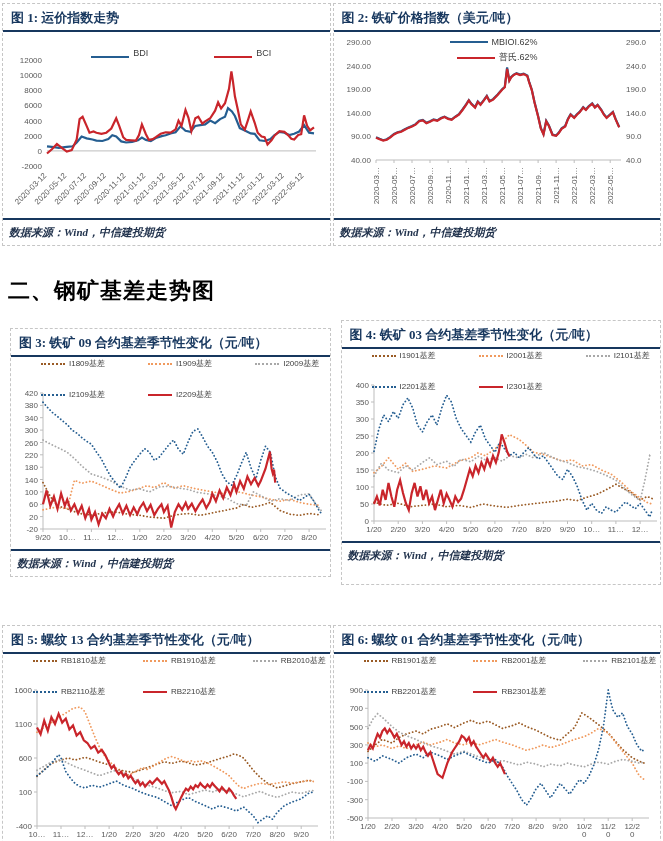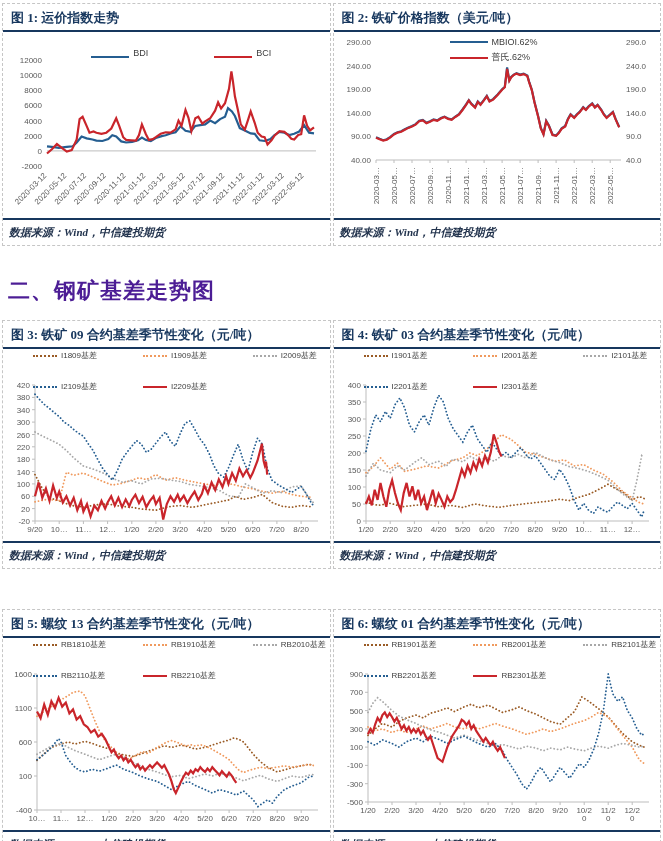--- a/index.html
+++ b/index.html
@@ -15,26 +15,26 @@
   .axis{stroke:#bdbdbd;stroke-width:1;}
   .legend{position:absolute;display:flex;pointer-events:none;}
   .legend-item{display:flex;align-items:center;gap:4px;font-size:8px;color:#3d3d3d;white-space:nowrap;}
   .swatch{display:inline-block;width:24px;height:0;}
   .swatch.solid{border-top:2.5px solid;}
   .swatch.dotted{border-top:2px dotted;}
   .lg0{top:16px;left:40px;right:10px;justify-content:center;gap:66px;}
   .lg0 .legend-item{font-size:9px;align-items:flex-end;}
   .lg0 .swatch{width:38px;}
   .lg1{top:5px;left:116px;flex-direction:column;gap:4px;}
-  .lg1 .legend-item{font-size:9px;}
+  .lg1 .legend-item{font-size:9px;justify-content:flex-end;}
   .lg1 .swatch{width:38px;}
   .lggrid{top:1px;left:30px;right:2px;display:grid;grid-template-columns:1.06fr 1.06fr 0.88fr;row-gap:1px;column-gap:2px;gap:20px;}
   .source{font-family:"Liberation Serif",serif;font-size:11px;font-weight:bold;font-style:italic;
     color:#23344e;padding:5px 8px 5px 6px;}
-  .heading{font-family:"Liberation Serif",serif;color:#4c1d95;font-size:22px;font-weight:bold;
+  .heading{font-family:"Liberation Serif",serif;color:#000000;font-size:22px;font-weight:bold;
     margin:30px 4px 14px 6px;letter-spacing:1px;}
   .spacer-lg{height:40px;}
 </style>
 </head>
 <body>
 
 <div class="page">
 
   <section class="row">
     <figure class="cell" style="margin:0">
@@ -139,21 +139,21 @@
             </span>
           </div>
       </div>
       <div class="source">数据来源：Wind，中信建投期货</div>
     </figure>
   </section>
 
   <h2 class="heading">二、钢矿基差走势图</h2>
 
   <section class="row">
-    <figure class="cell" style="margin:0">
+    <figure class="cell" style="margin:8px">
       <div class="cell-title">图 3: 铁矿 09 合约基差季节性变化（元/吨）</div>
       <div class="chart-area">
         <svg width="321" height="190">
             <text class="tick" x="25" y="173" text-anchor="end">-20</text>
             <line class="axis" x1="27" x2="30" y1="170.0" y2="170.0"></line>
             <text class="tick" x="25" y="160.6" text-anchor="end">20</text>
             <line class="axis" x1="27" x2="30" y1="157.6" y2="157.6"></line>
             <text class="tick" x="25" y="148.3" text-anchor="end">60</text>
             <line class="axis" x1="27" x2="30" y1="145.3" y2="145.3"></line>
             <text class="tick" x="25" y="135.9" text-anchor="end">100</text>

